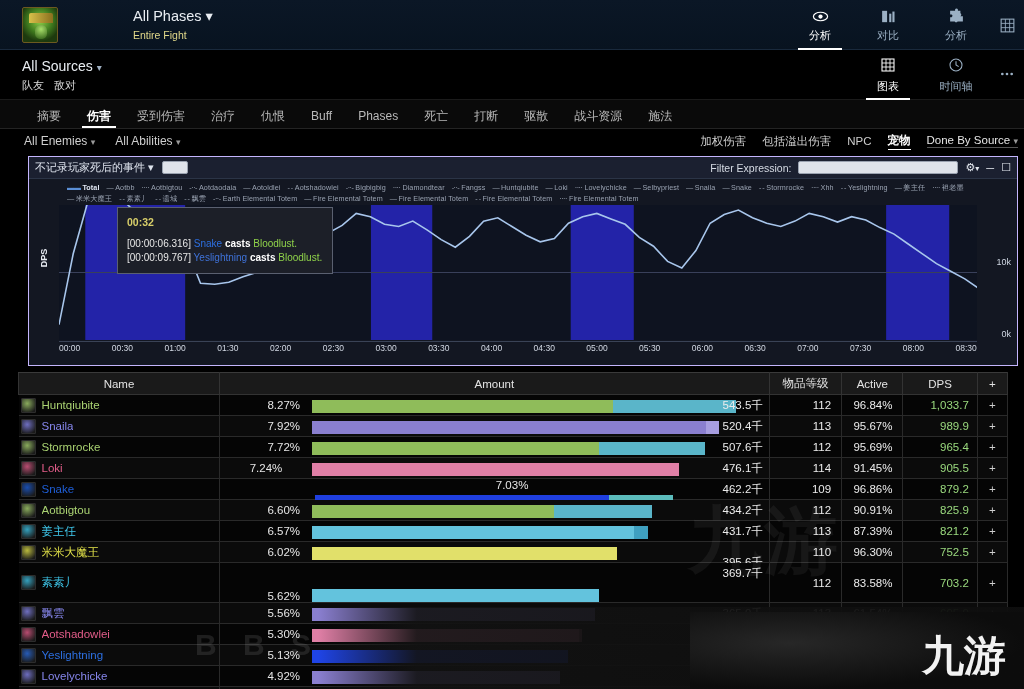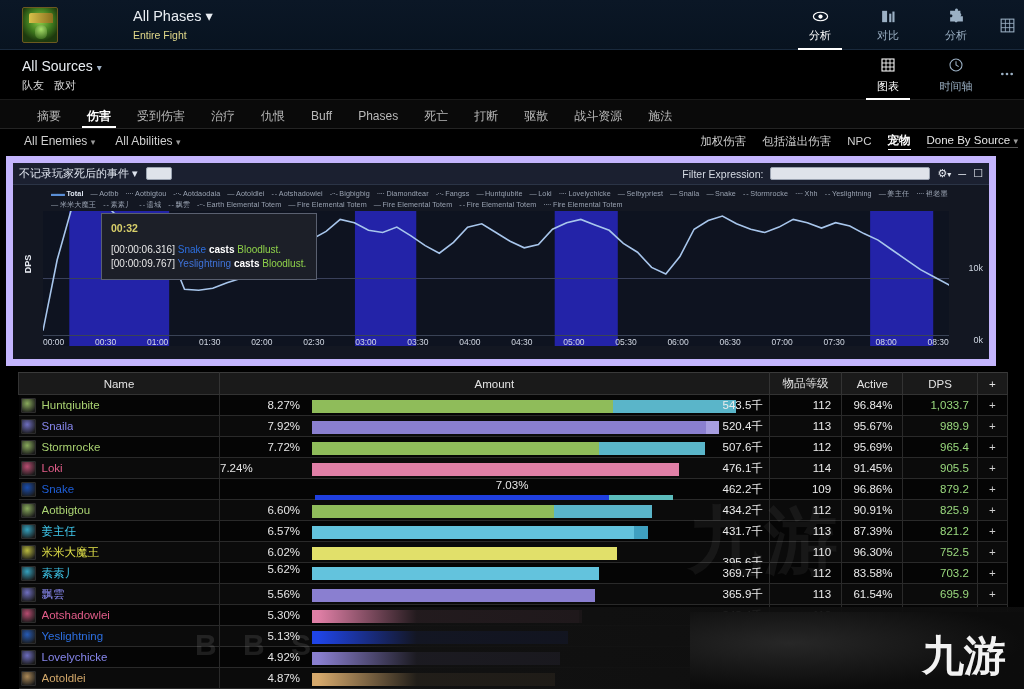--- a/index.html
+++ b/index.html
@@ -104,22 +104,22 @@
   }
   .filterrow .fitem { margin-right:20px; cursor:pointer; }
   .filterrow .caret { color:#9a9a9a; font-size:9px; }
   .right-filters { position:absolute; right:6px; display:flex; align-items:center; gap:16px; font-size:11.5px; }
   .rf { color:#cfcfcf; cursor:pointer; }
   .rf.act { color:#fff; font-weight:bold; border-bottom:1px solid #fff; padding-bottom:1px; }
   .rf.donebysrc { color:#e6e6e6; border-bottom:1px solid #555; padding-bottom:1px; }
 
   
   .chartpanel {
-    position:absolute; left:6px; top:156px; width:990px; height:210px;
-    background:#131722; border:7px solid #c4b5fd;
+    position:absolute; left:28px; top:156px; width:990px; height:210px;
+    background:#131722; border:1px solid #c4b5fd;
   }
   .cp-head {
     height:22px; background:#1b2030; border-bottom:1px solid #2b3446;
     display:flex; align-items:center; padding:0 6px; gap:8px; position:relative;
   }
   .cp-drop {
     font-size:11px; color:#dfe4ee; cursor:pointer;
   }
   .cp-white {
     width:26px; height:13px; background:#dfe3ea; border:1px solid #9aa2b0; border-radius:2px; cursor:pointer;
@@ -499,21 +499,21 @@
           </tr>
           <tr>
             <td class="c-name">
               <div class="namecell">
                 <span class="spec-ico" style="background: radial-gradient(circle at 40% 35%, rgba(227, 93, 138, 0.8), rgb(26, 26, 26) 85%);"></span>
                 <span class="pname" style="color: rgb(227, 93, 138);">Loki</span>
               </div>
             </td>
             <td class="c-amount" style="position: relative;">
               <div style="display: flex; align-items: center; height: 20px;">
-                <span class="c-pct" style="width: 92px; display: inline-block; text-align: left; padding-right: 0;">7.24%</span>
+                <span class="c-pct" style="width: 92px; display: inline-block; text-align: center; padding-right: 0;">7.24%</span>
                 <div class="barwrap" style="position: relative; height: 13px; width: 366.86px;">
                   <div class="seg" style="left: 0%; width: 100%; background: rgb(224, 127, 166);"></div>
                 </div>
               </div>
               <span style="position: absolute; right: 6px; top: 3px; font-size: 11.5px; color: rgb(236, 236, 236);">476.1千</span>
             </td>
             <td class="c-ilvl">114</td>
             <td class="c-active">91.45%</td>
             <td class="c-dps">905.5</td>
             <td class="c-plus">+</td>
@@ -606,21 +606,21 @@
             <td class="c-plus">+</td>
           </tr>
           <tr>
             <td class="c-name">
               <div class="namecell">
                 <span class="spec-ico" style="background: radial-gradient(circle at 40% 35%, rgba(63, 199, 235, 0.8), rgb(26, 26, 26) 85%);"></span>
                 <span class="pname" style="color: rgb(63, 199, 235);">素素丿</span>
               </div>
             </td>
             <td class="c-amount" style="position: relative;">
-              <div style="display: flex; align-items: flex-start; height: 20px;">
+              <div style="display: flex; align-items: flex-end; height: 20px; margin-top: 19px;">
                 <span class="c-pct" style="width: 92px; display: inline-block; text-align: right; padding-right: 12px;">5.62%</span>
                 <div class="barwrap" style="position: relative; height: 13px; width: 287.3px;">
                   <div class="seg" style="left: 0%; width: 100%; background: rgb(99, 195, 221);"></div>
                 </div>
               </div>
               <span style="position: absolute; right: 6px; top: 3px; font-size: 11.5px; color: rgb(236, 236, 236);">369.7千</span>
             </td>
             <td class="c-ilvl">112</td>
             <td class="c-active">83.58%</td>
             <td class="c-dps">703.2</td>

